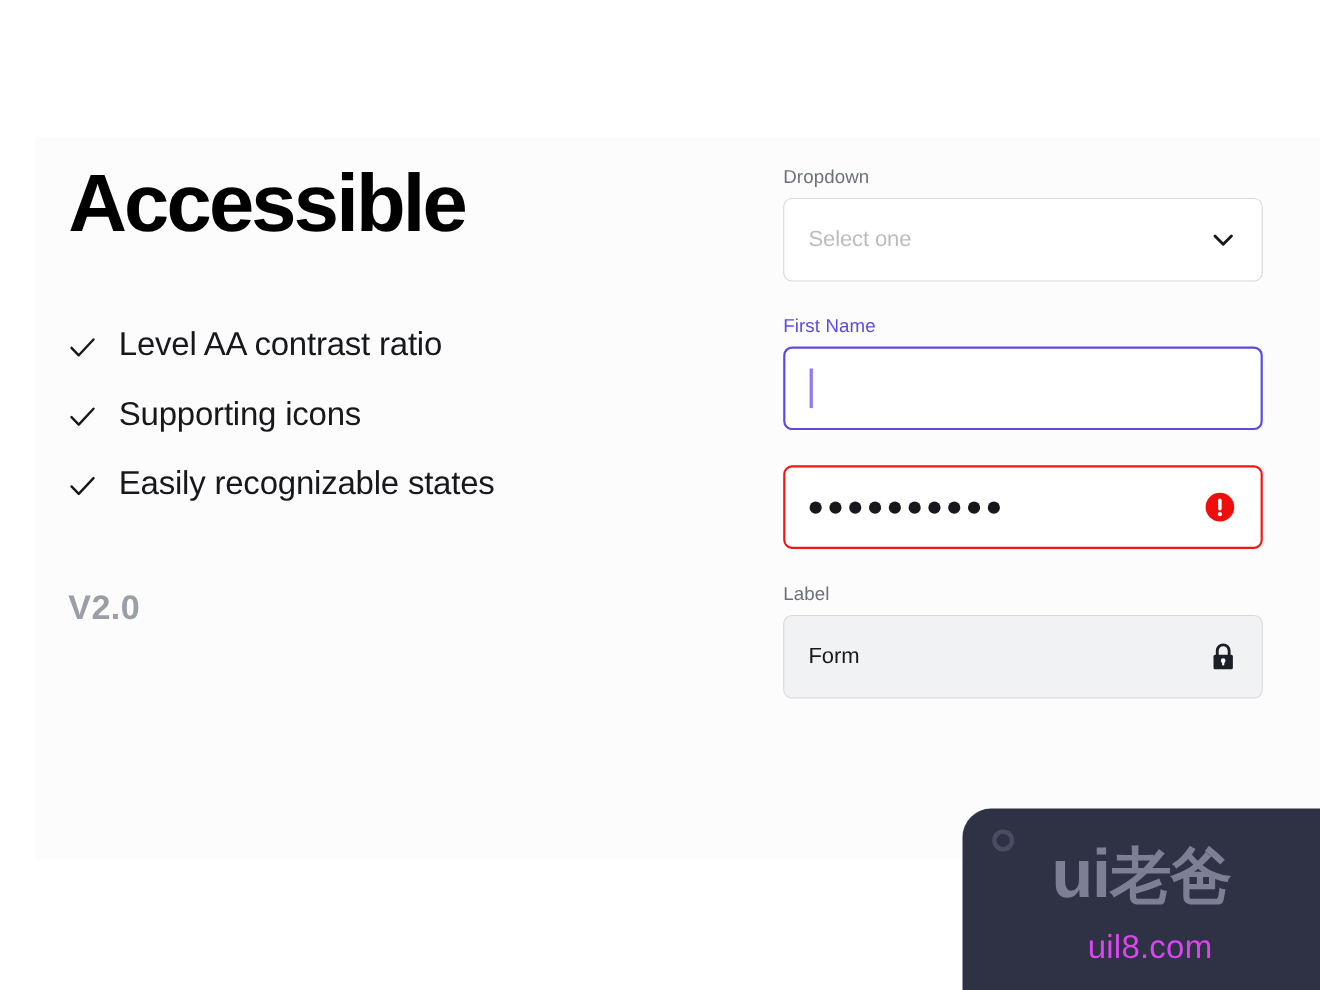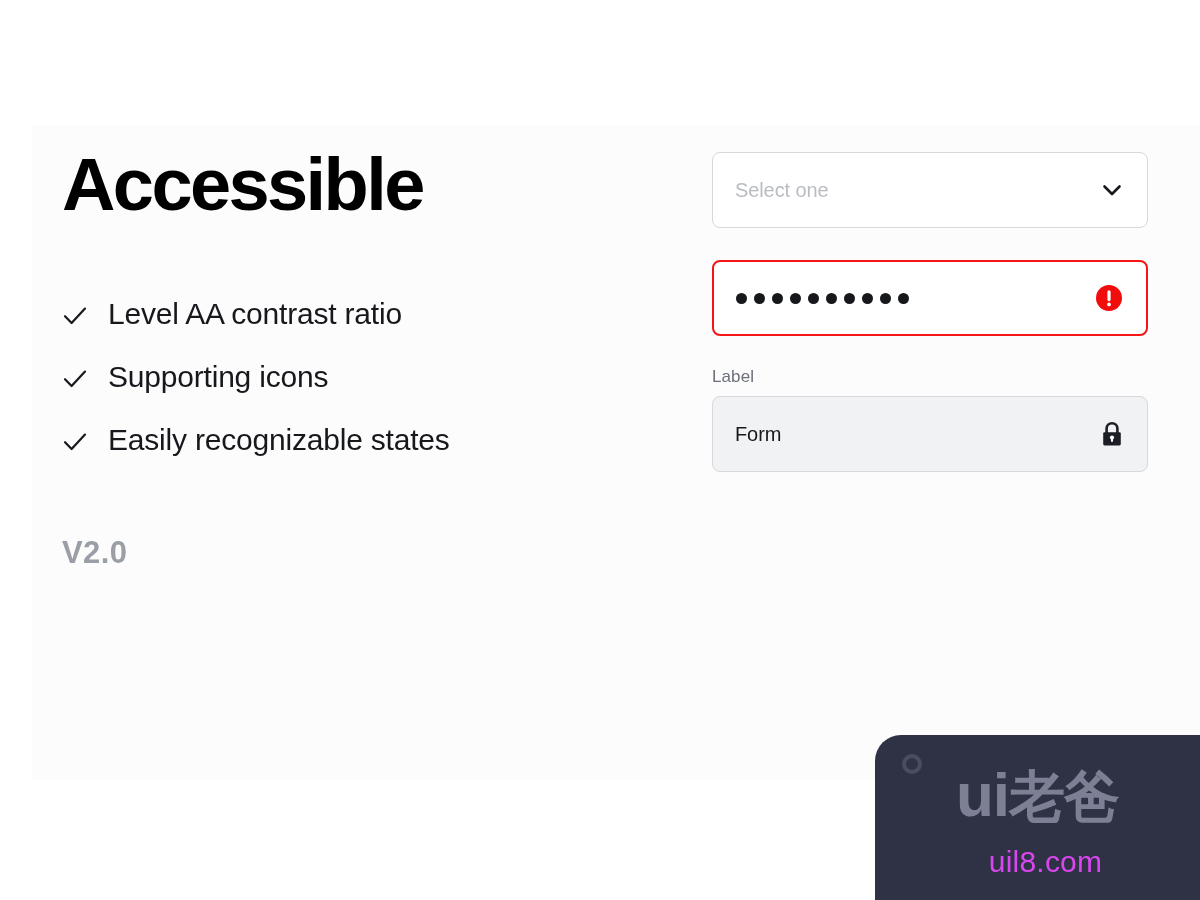--- a/index.html
+++ b/index.html
@@ -226,30 +226,38 @@
       </li>
 
     </ul>
 
     <div id="version">V2.0</div>
   </div>
 
   <div id="form">
 
     <div class="field">
+      <label class="field-label neutral">Dropdown</label>
       <div class="field-box rest">
         <span class="field-text placeholder">Select one</span>
         <span class="field-adornment">
           <svg width="26" height="26" viewBox="0 0 26 26" fill="none">
             <path d="M5.5 9.5 L13 17 L20.5 9.5" stroke="#16181c" stroke-width="2.6" stroke-linecap="round" stroke-linejoin="round"></path>
           </svg>
         </span>
       </div>
     </div>
 
+    <div class="field">
+      <label class="field-label focus">First Name</label>
+      <div class="field-box focus">
+        <span class="caret"></span>
+        <span class="field-text value"></span>
+      </div>
+    </div>
 
     <div class="field">
       <div class="field-box error">
         <span class="mask-dots">
           <i></i>
             <i></i>
             <i></i>
             <i></i>
             <i></i>
             <i></i>

